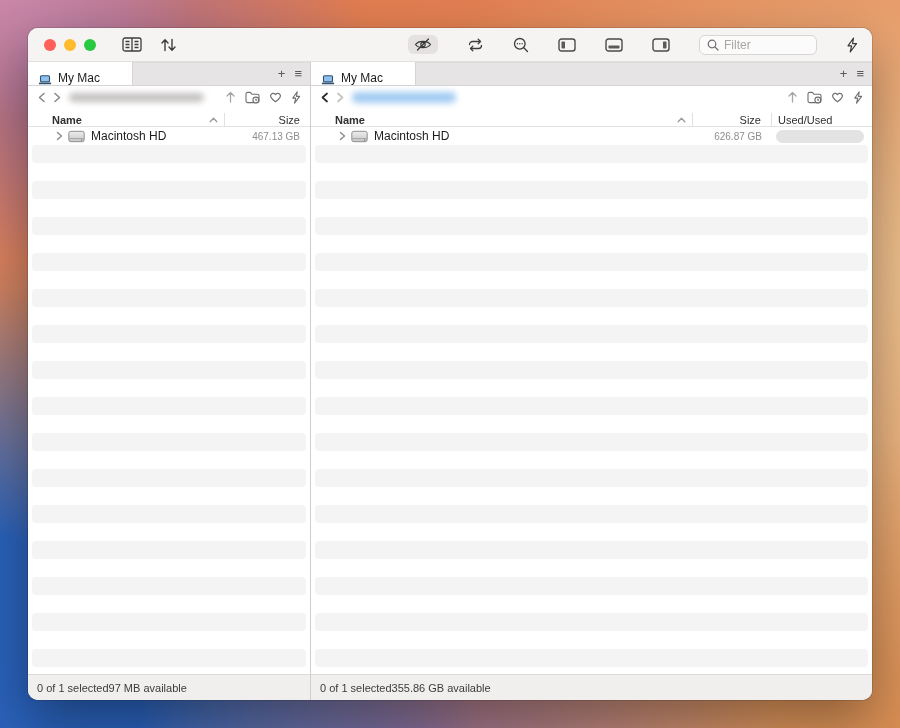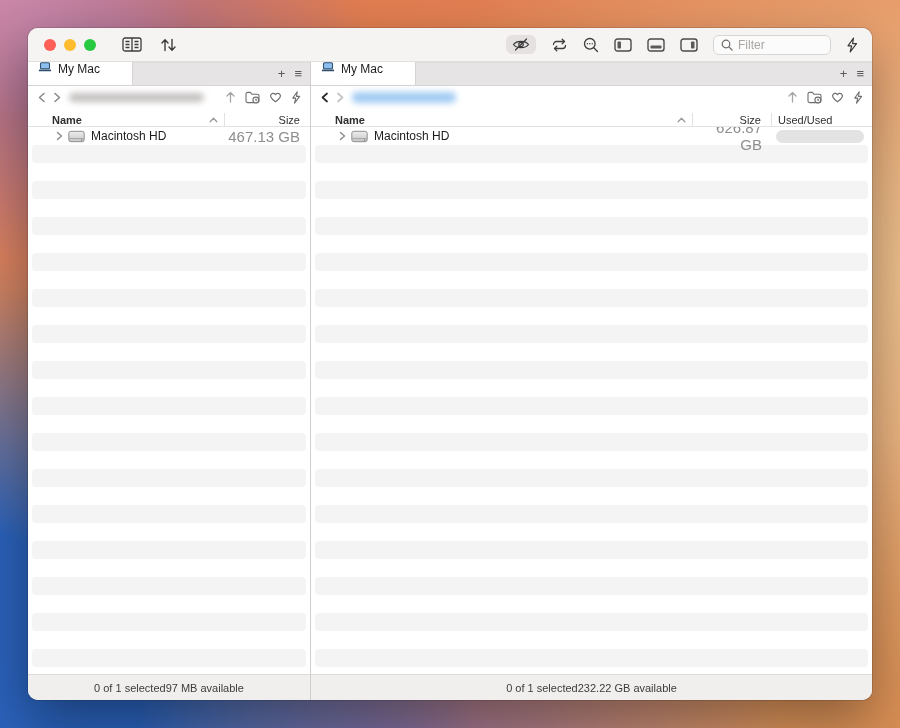--- a/index.html
+++ b/index.html
@@ -19,34 +19,34 @@
     position:absolute; left:28px; top:28px; width:844px; height:672px;
     background:#fff; border-radius:10px; overflow:hidden;
     box-shadow:0 22px 55px rgba(0,0,0,.38), 0 0 0 1px rgba(0,0,0,.12);
     display:flex; flex-direction:column;
   }
   
   .titlebar { height:34px; flex:0 0 34px; background:#f6f4f3; display:flex; align-items:center; padding:0 14px 0 16px; border-bottom:1px solid #e2e0df; }
   .lights { display:flex; gap:8px; align-items:center; }
   .light { width:12px; height:12px; border-radius:50%; }
   .tb-icons { display:flex; align-items:center; gap:18px; margin-left:26px; color:#3c3c3c; }
-  .right-tools { margin-left:auto; display:flex; align-items:center; gap:15px; }
+  .right-tools { margin-left:auto; display:flex; align-items:center; gap:29px; }
   .tool { display:flex; align-items:center; justify-content:center; color:#3c3c3c; }
   .tool.active { background:#e4e1e0; border-radius:6px; padding:3px 6px; }
   .filter-field { display:flex; align-items:center; gap:5px; width:118px; height:20px; border:1px solid #d9d5d3; border-radius:6px; background:#fcfbfb; padding:0 7px; }
   .filter-field input { border:none; outline:none; background:transparent; width:100%; font-size:12px; color:#333; }
   .filter-field input::placeholder { color:#a9a5a2; }
   
   .main { flex:1; display:flex; min-height:0; }
   .pane { display:flex; flex-direction:column; min-width:0; }
   .pane.left { width:283px; flex:0 0 283px; border-right:1px solid #cfcdcd; }
   .pane.right { flex:1; }
   
   .tabbar { height:24px; flex:0 0 24px; background:#e6e4e4; display:flex; align-items:stretch; border-bottom:1px solid #d6d4d4; box-shadow:inset 0 1px 0 #dddbdb; }
-  .tab { width:105px; background:#fff; display:flex; align-items:flex-start; gap:6px; padding:0 0 0 10px; border-right:1px solid #d6d4d4; font-size:12px; color:#1c1c1c; }
+  .tab { width:105px; background:#fff; display:flex; align-items:flex-end; gap:6px; padding:0 0 0 10px; border-right:1px solid #d6d4d4; font-size:12px; color:#1c1c1c; }
   .tabbar-rest { flex:1; display:flex; align-items:center; justify-content:flex-end; gap:9px; padding-right:8px; color:#5a5a5a; }
   .tab-glyph { font-size:13px; line-height:1; color:#5a5a5a; }
   
   .pathbar { height:22px; flex:0 0 22px; background:#fff; display:flex; align-items:center; gap:7px; padding:0 9px; }
   .crumb-blur { height:9px; border-radius:5px; filter:blur(3px); }
   .crumb-blur.gray { width:135px; background:#b4b0ae; opacity:.8; }
   .crumb-blur.blue { width:104px; height:11px; background:#9dc9f2; opacity:.95; }
   .path-icons { margin-left:auto; display:flex; align-items:center; gap:9px; color:#6e6e6e; }
   
   .colheader { height:19px; flex:0 0 19px; display:flex; align-items:flex-end; border-bottom:1px solid #e4e3e3; font-size:11px; color:#2f2f2f; background:#fff; }
@@ -57,27 +57,27 @@
   .pane.right .col-size { width:78px; flex:0 0 78px; }
   .col-used { width:100px; flex:0 0 100px; padding-left:6px; font-weight:500; }
   
   .list { flex:1; min-height:0; overflow:hidden; background:#fff; }
   .row, .erow { height:18px; }
   .row { display:flex; align-items:center; font-size:12px;padding-left:16px; }
   .erow.stripe { background:#f4f4f5; border-radius:4px; margin:0 4px; }
   .disclosure { width:14px; flex:0 0 14px; margin-left:8px; display:flex; justify-content:center; }
   .rowicon { margin:0 1px 0 2px; display:flex; }
   .row-name { flex:1; margin-left:5px; color:#1b1b1b; white-space:nowrap; overflow:hidden; }
-  .row-size { width:85px; flex:0 0 85px; text-align:right; padding-right:10px; color:#8e8e8e; font-size:15px; }
+  .row-size { width:85px; flex:0 0 85px; text-align:right; padding-right:10px; color:#8e8e8e; font-size:10px; }
   .pane.right .row-size { width:78px; flex:0 0 78px; }
   .row-used { width:100px; flex:0 0 100px; padding-left:4px; display:flex; align-items:center; }
   .usedbar { width:88px; height:13px; border-radius:7px; background:#e3e3e3; overflow:hidden; }
   .usedbar-fill { height:100%; border-radius:7px; }
   
-  .statusbar { height:26px; flex:0 0 26px; background:#f1efee; border-top:1px solid #dcdada; display:flex; align-items:center; justify-content:center; padding:0 9px; font-size:11px; color:#3c3c3c; }
+  .statusbar { height:26px; flex:0 0 26px; background:#f1efee; border-top:1px solid #dcdada; display:flex; align-items:center; justify-content:flex-start; padding:0 9px; font-size:11px; color:#3c3c3c; }
   svg { display:block; }
 </style>
 </head>
 <body>
 
 <div class="window">
 
   <div class="titlebar">
     <div class="lights">
       <span class="light" style="background:#ff5f57"></span>
@@ -418,17 +418,17 @@
           <div class="erow"></div>
           <div class="erow stripe"></div>
           <div class="erow"></div>
           <div class="erow stripe"></div>
           <div class="erow"></div>
           <div class="erow stripe"></div>
         </div>
 
       <div class="statusbar">
         <span>0 of 1 selected</span>
-        <span>232.22 GB available</span>
+        <span>355.86 GB available</span>
       </div>
     </div>
   </div>
 </div>
 
 </body></html>

